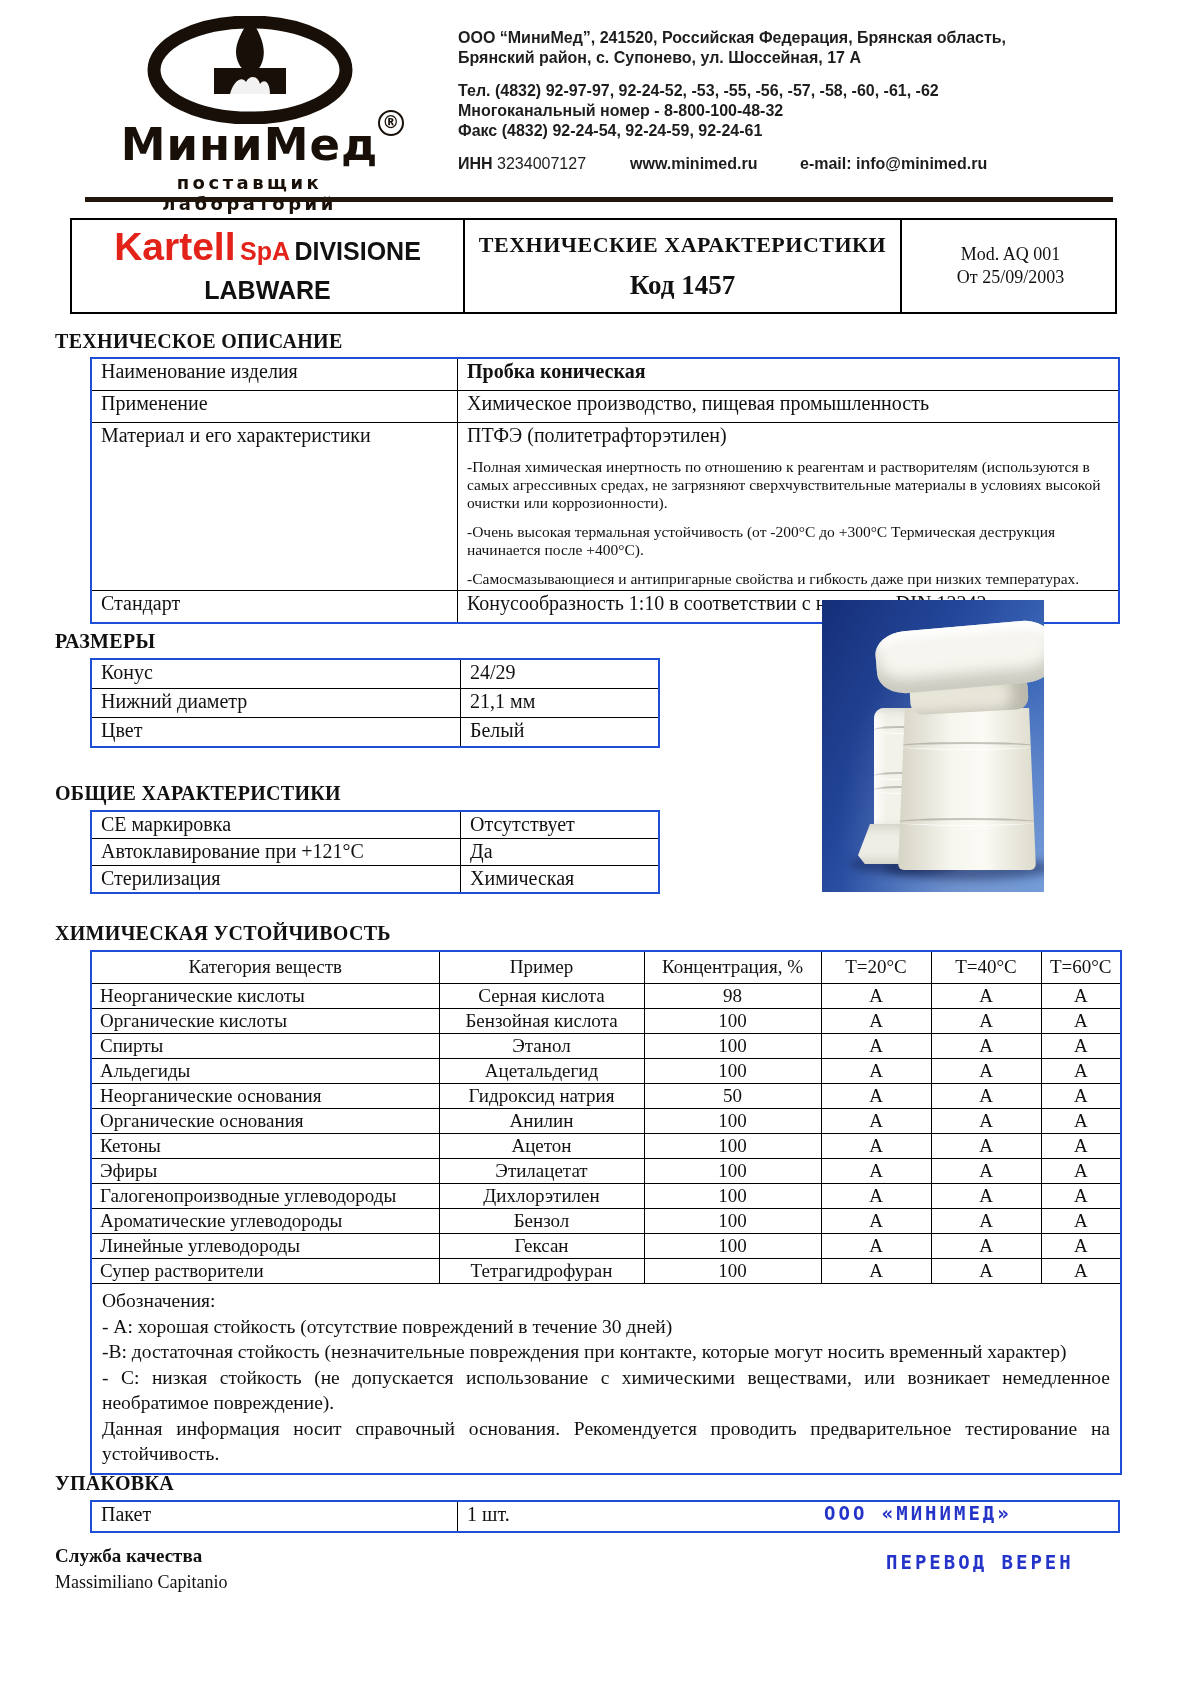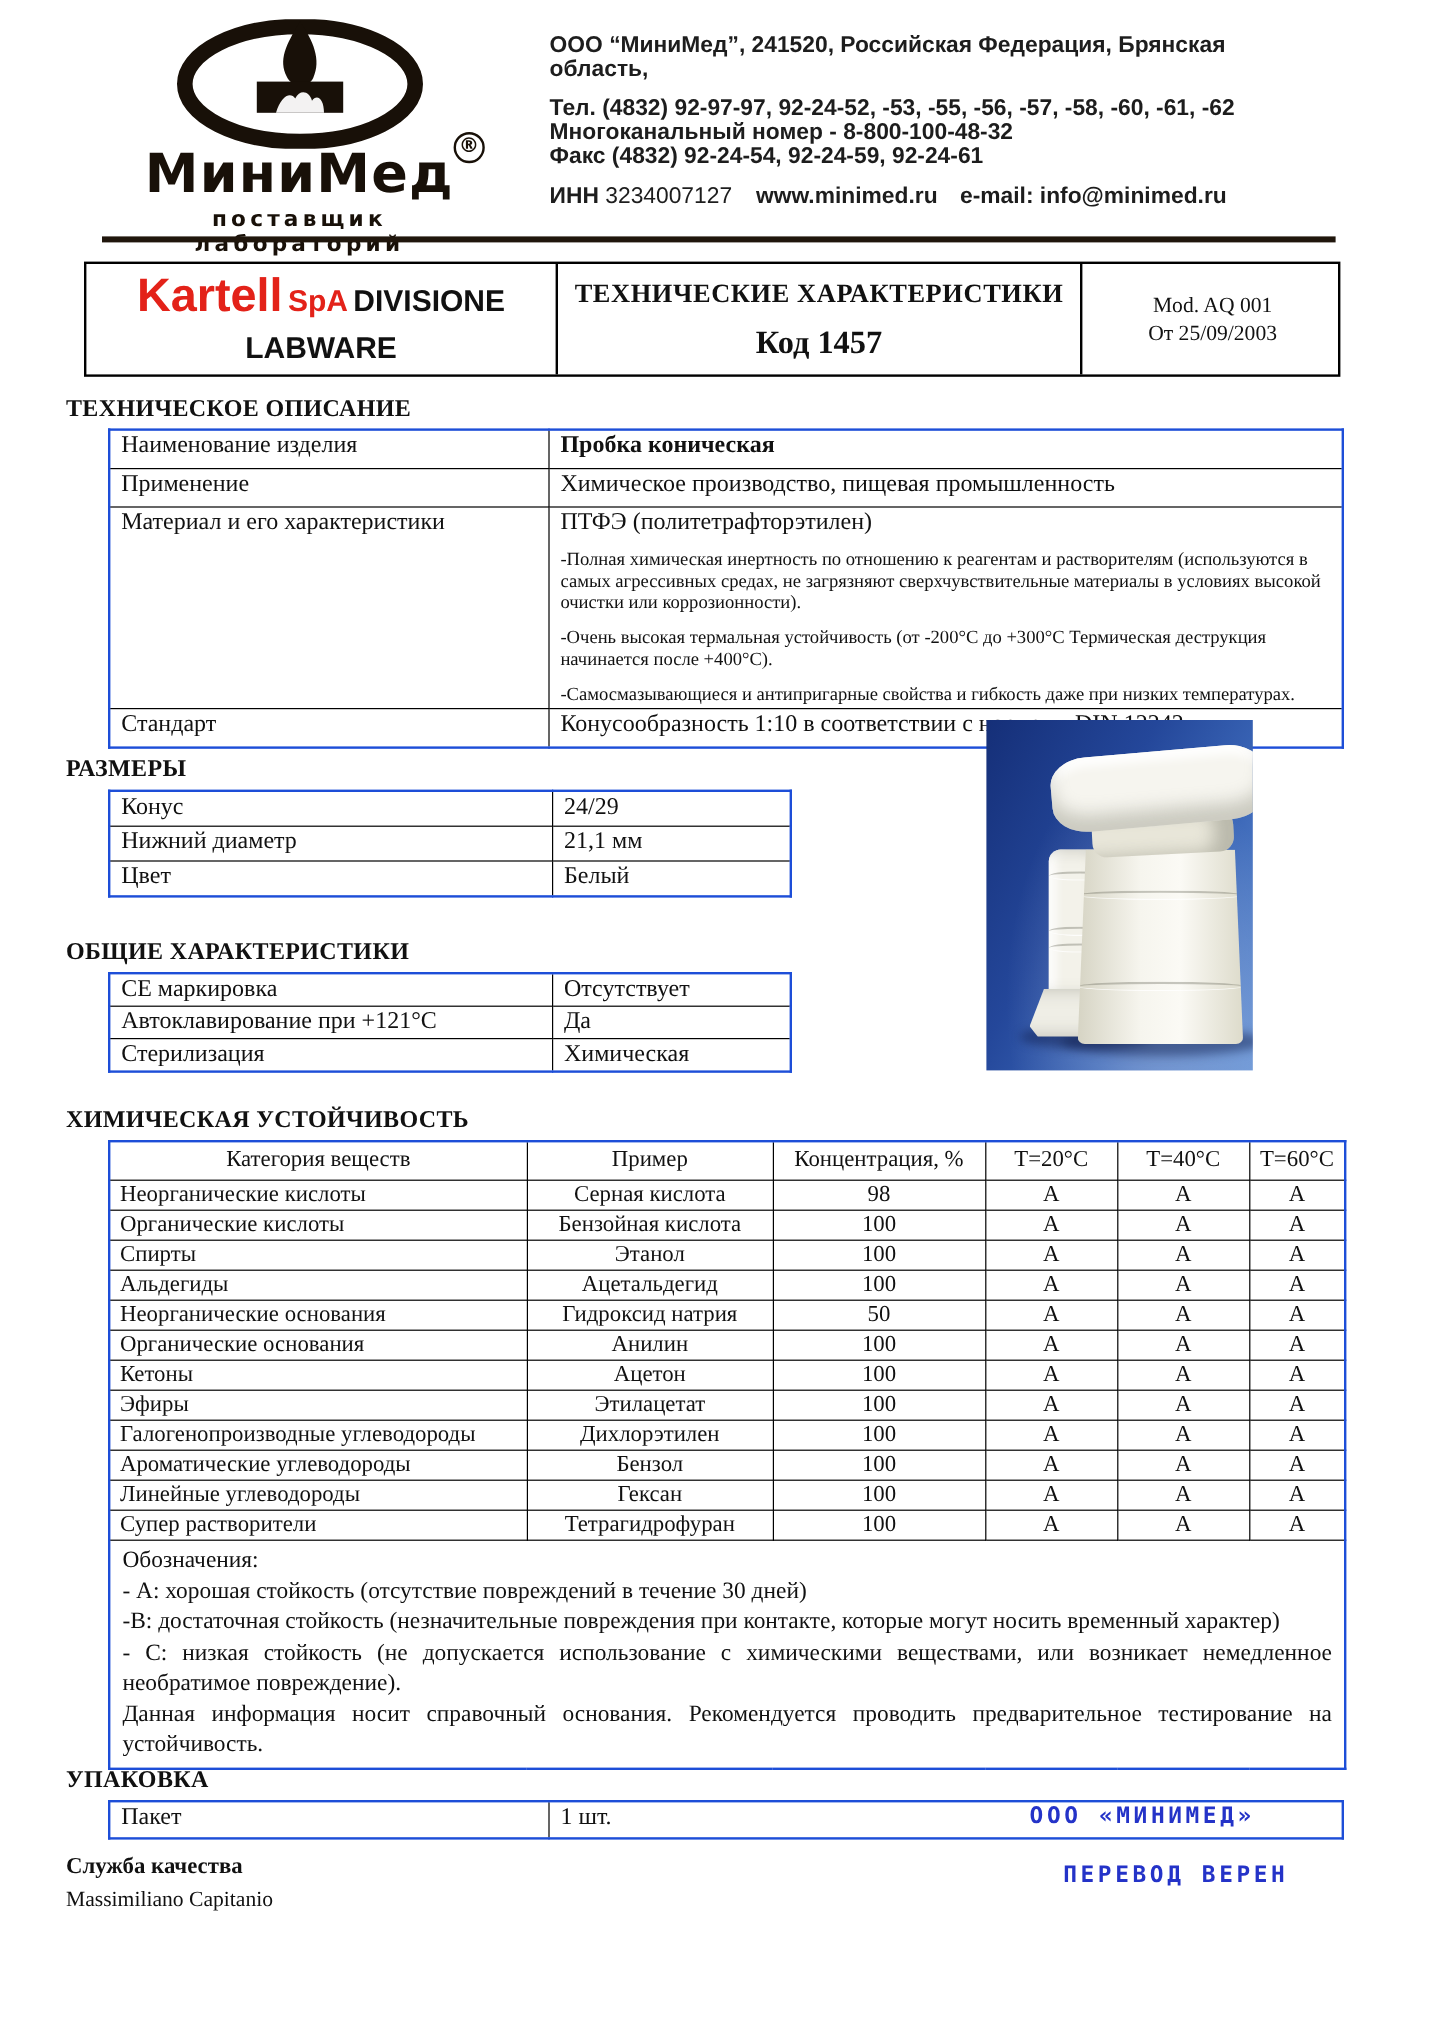--- a/index.html
+++ b/index.html
@@ -10,21 +10,21 @@
   
   .logo-wrap{left:92px;top:16px;width:315px;height:175px;text-align:center;}
   .logo-svg{display:block;margin:0 auto;}
   .logo-brand{font-family:"DejaVu Sans","Liberation Sans",sans-serif;font-weight:bold;
               font-size:45px;line-height:42px;color:#181008;letter-spacing:1px;position:relative;display:inline-block;}
   .logo-reg{position:absolute;top:-14px;right:-26px;font-size:17px;font-weight:bold;border:2.5px solid #181008;
             border-radius:50%;width:22px;height:22px;line-height:21px;text-align:center;}
   .logo-tagline{font-family:"DejaVu Sans","Liberation Sans",sans-serif;font-weight:bold;font-size:18px;
                 letter-spacing:3.5px;word-spacing:12px;color:#181008;margin-top:6px;}
   .company{left:458px;top:28px;width:600px;font-family:"Liberation Sans","DejaVu Sans",sans-serif;
-           font-weight:bold;font-size:19px;line-height:20px;color:#1d1d1d;}
+           font-weight:bold;font-size:16px;line-height:20px;color:#1d1d1d;}
   .company .blk{margin-bottom:13px;}
   .inn-row{position:relative;height:20px;}
   .inn-row .s0{position:absolute;left:0;}
   .inn-row .s0 b{font-weight:bold;}
   .inn-row .s0 .num{font-weight:normal;}
   .inn-row .s1{position:absolute;left:172px;}
   .inn-row .s2{position:absolute;left:342px;}
   .hrule{left:85px;top:197px;width:1028px;height:5px;background:#20160c;}
 
   
@@ -110,20 +110,21 @@
     <div class="logo-brand">
       <span>МиниМед</span>
       <span class="logo-reg">®</span>
     </div>
     <div class="logo-tagline">поставщик лабораторий</div>
   </div>
 
   <div class="abs company">
     <div class="blk">
       <div>ООО “МиниМед”, 241520, Российская Федерация, Брянская область,</div>
+      <div>Брянский район, с. Супонево, ул. Шоссейная, 17 А</div>
     </div>
     <div class="blk">
       <div>Тел. (4832) 92-97-97, 92-24-52, -53, -55, -56, -57, -58, -60, -61, -62</div>
       <div>Многоканальный номер - 8-800-100-48-32</div>
       <div>Факс (4832) 92-24-54, 92-24-59, 92-24-61</div>
     </div>
     <div class="inn-row">
       <span class="s0"><b>ИНН</b> <span class="num">3234007127</span></span>
       <span class="s1">www.minimed.ru</span>
       <span class="s2">e-mail: info@minimed.ru</span>
@@ -369,19 +370,19 @@
   <div class="abs h-sec" style="left:55px;top:1472px;">УПАКОВКА</div>
   <table class="abs t-outer" style="left:90px;top:1500px;width:1030px;">
     <tbody>
         <tr>
       <td class="lbl" style="height:27px;">Пакет</td>
       <td>1 шт.</td>
     </tr>
   </tbody>
     </table>
 
-  <div class="abs stamp" style="left:858px;top:1502px;">ООО «МИНИМЕД»</div>
+  <div class="abs stamp" style="left:824px;top:1502px;">ООО «МИНИМЕД»</div>
   <div class="abs stamp" style="left:886px;top:1551px;">ПЕРЕВОД  ВЕРЕН</div>
 
   <div class="abs quality-h" style="left:55px;top:1545px;">Служба качества</div>
   <div class="abs quality-n" style="left:55px;top:1572px;">Massimiliano Capitanio</div>
 
 </div>
 
 </body></html>

